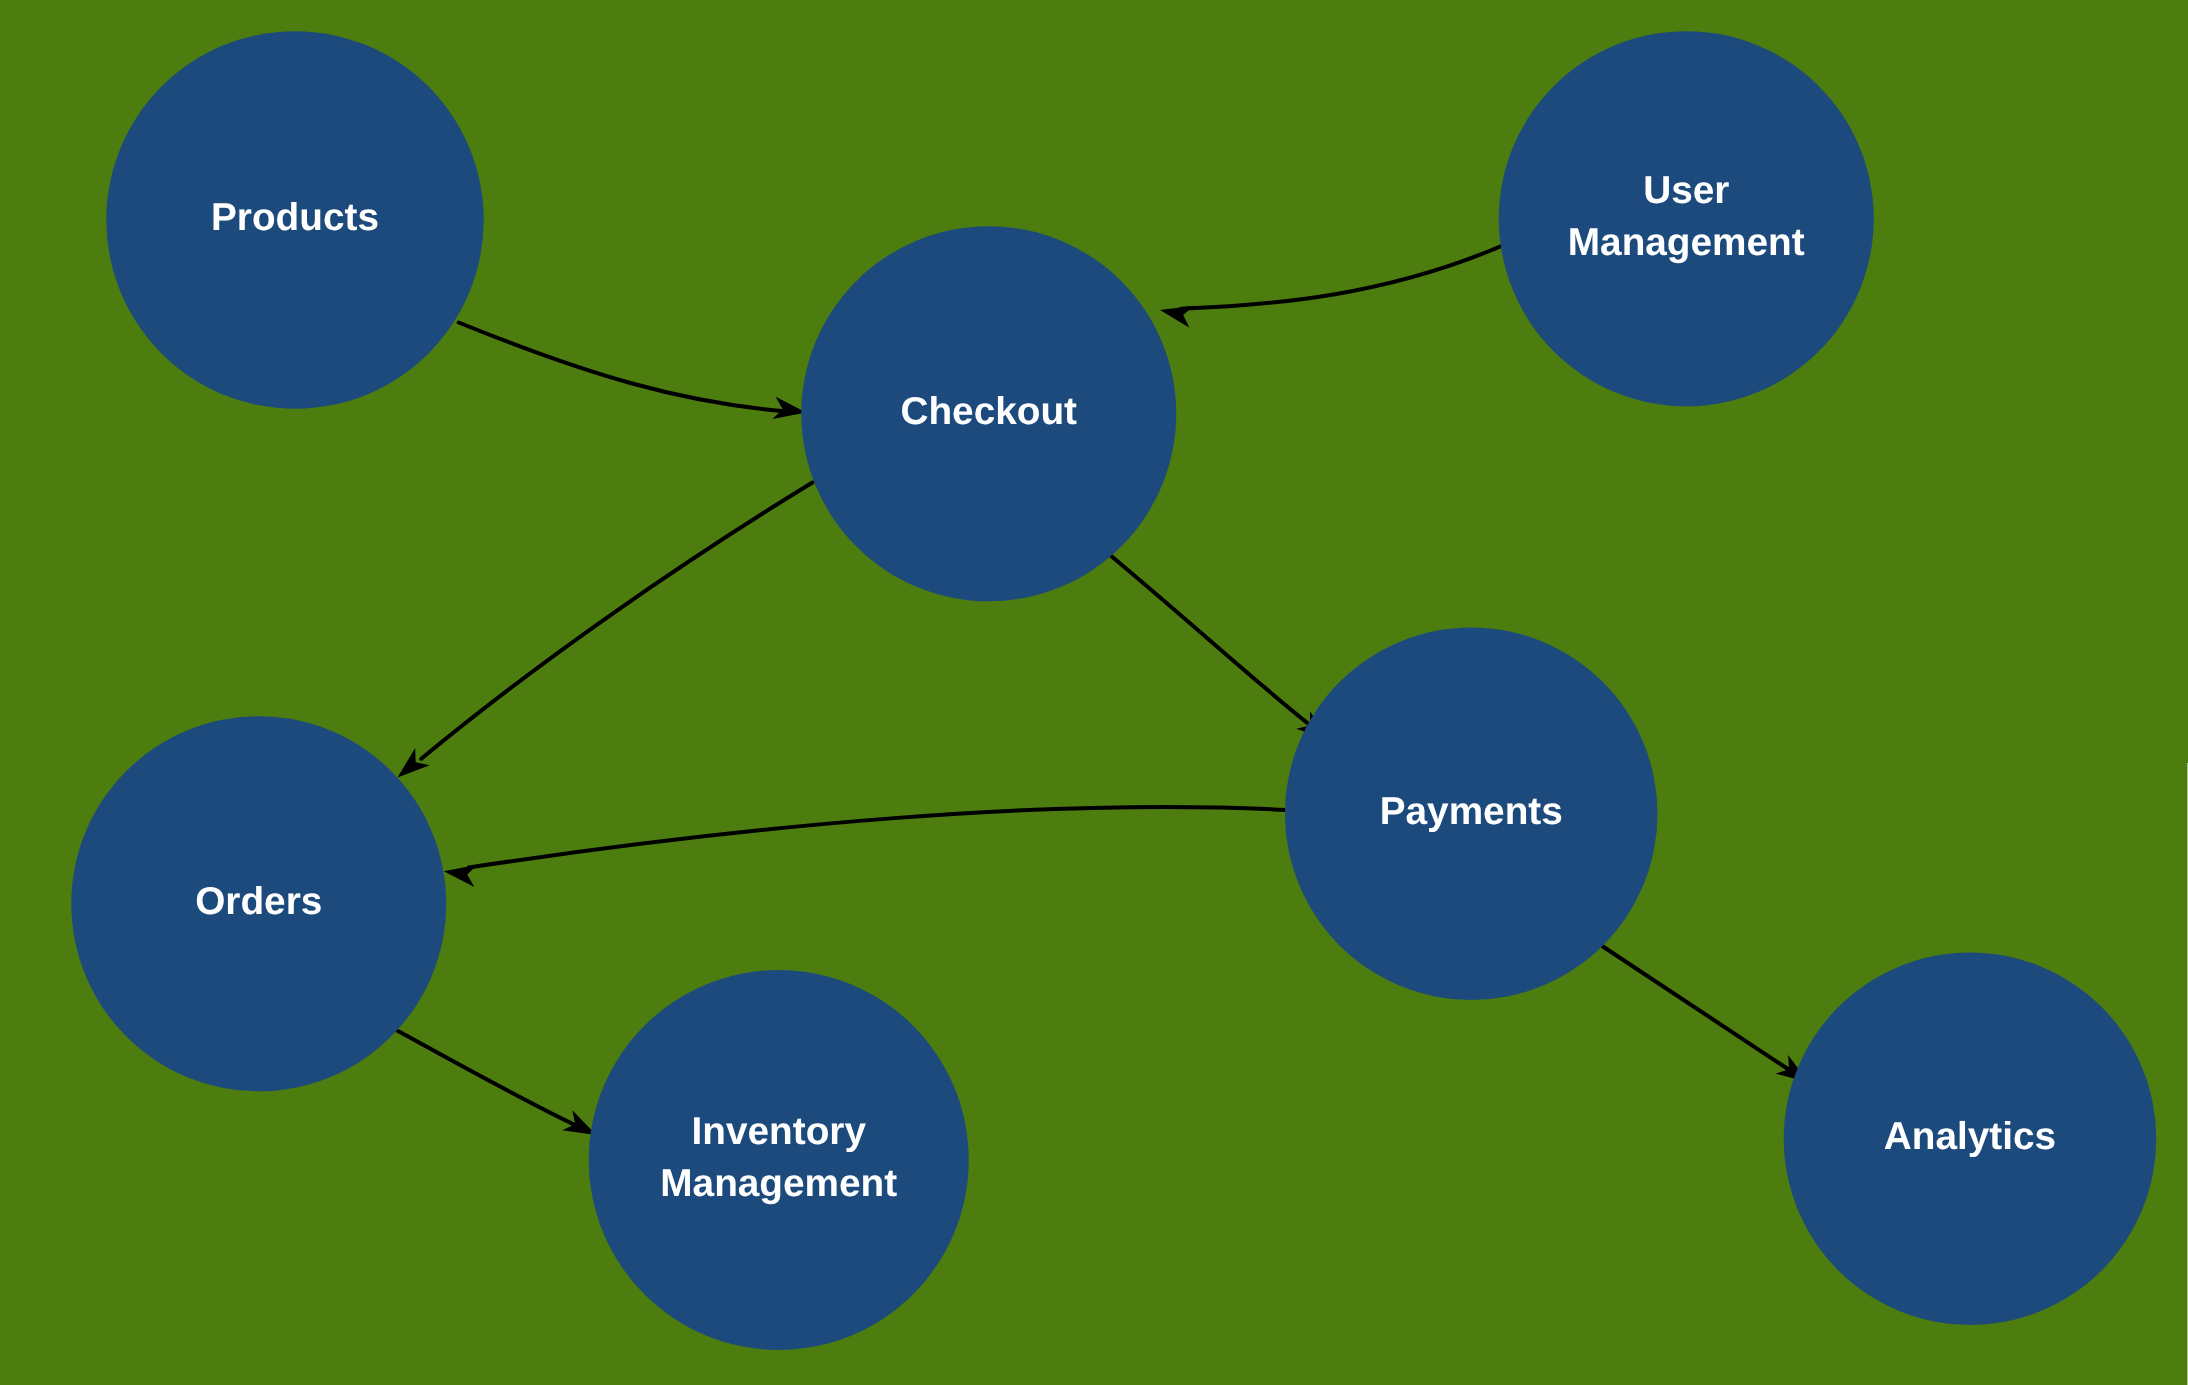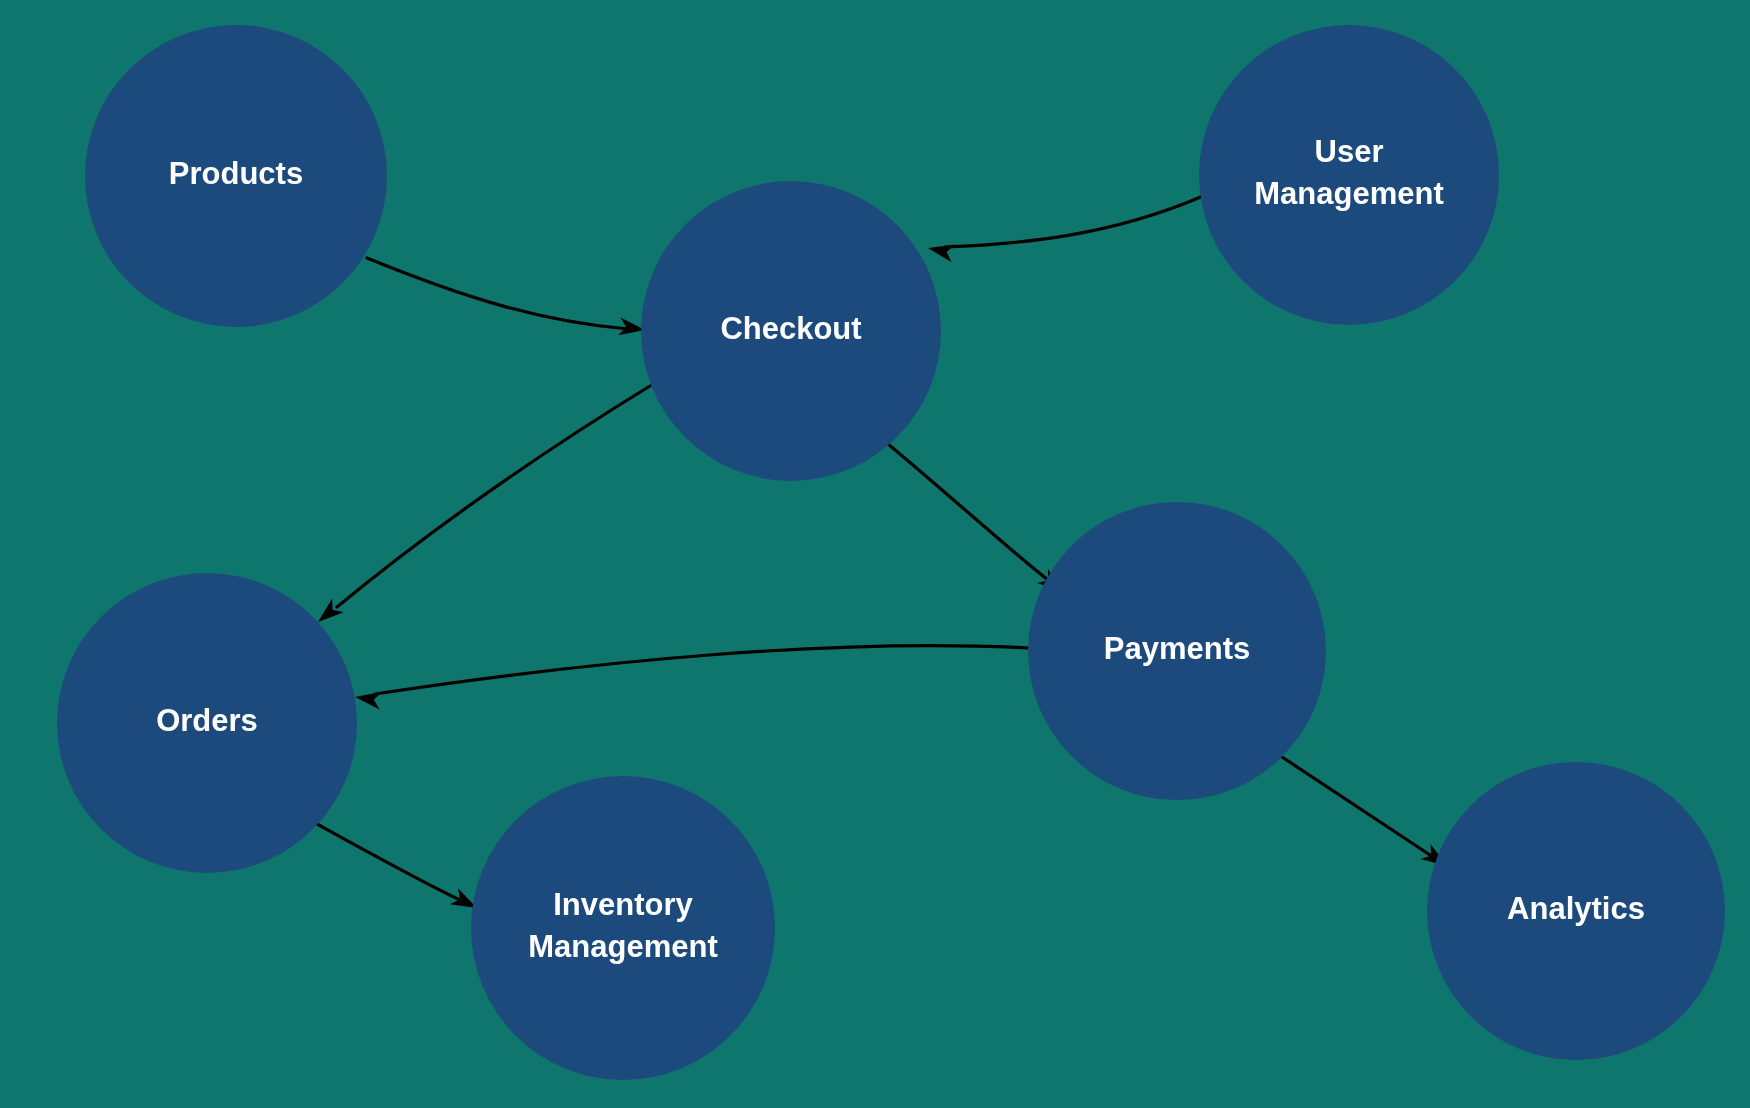--- a/index.html
+++ b/index.html
@@ -11,21 +11,21 @@
   body {
     width: 1750px;
     height: 1108px;
     overflow: hidden;
     font-family: "Liberation Sans", sans-serif;
   }
   #diagram-root {
     position: relative;
     width: 1750px;
     height: 1108px;
-    background: #0f766e;
+    background: #4d7c0f;
   }
   svg#graph {
     display: block;
     width: 1750px;
     height: 1108px;
   }
   .node-circle {
     fill: #1d4a7c;
     stroke: none;
   }

